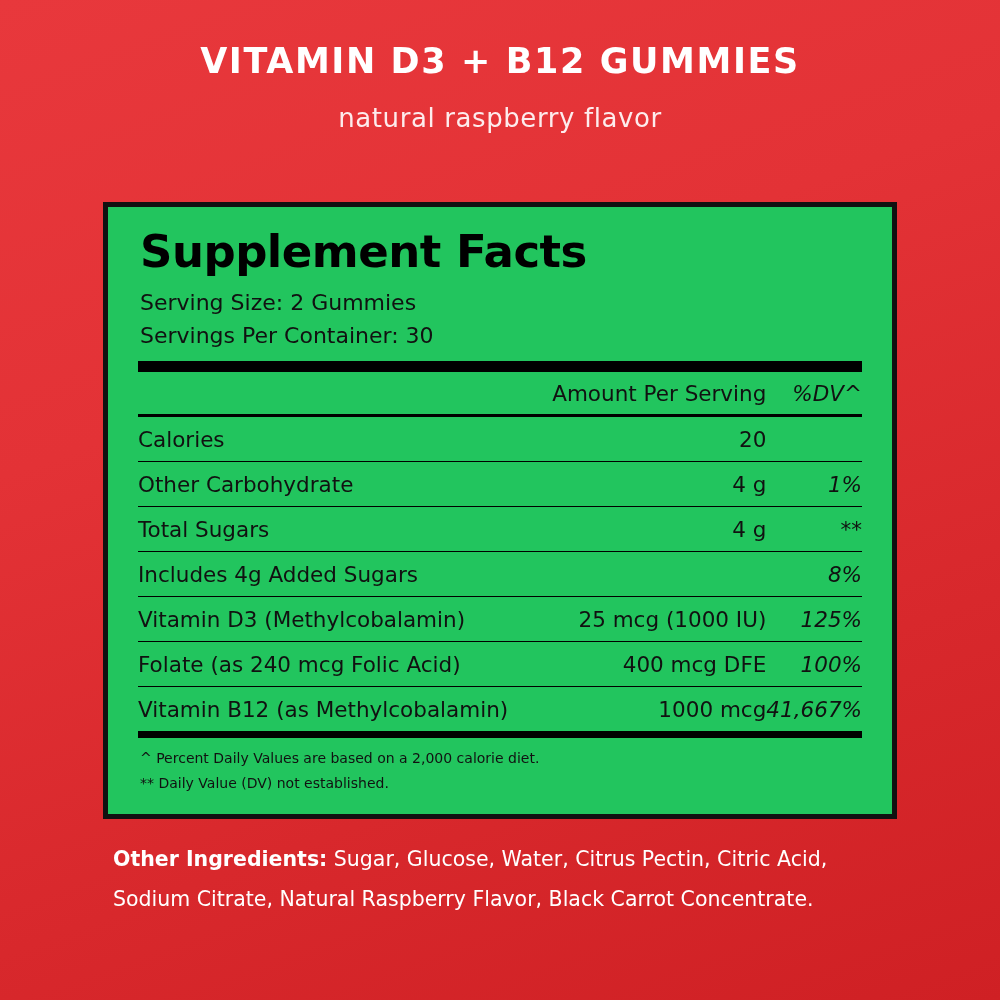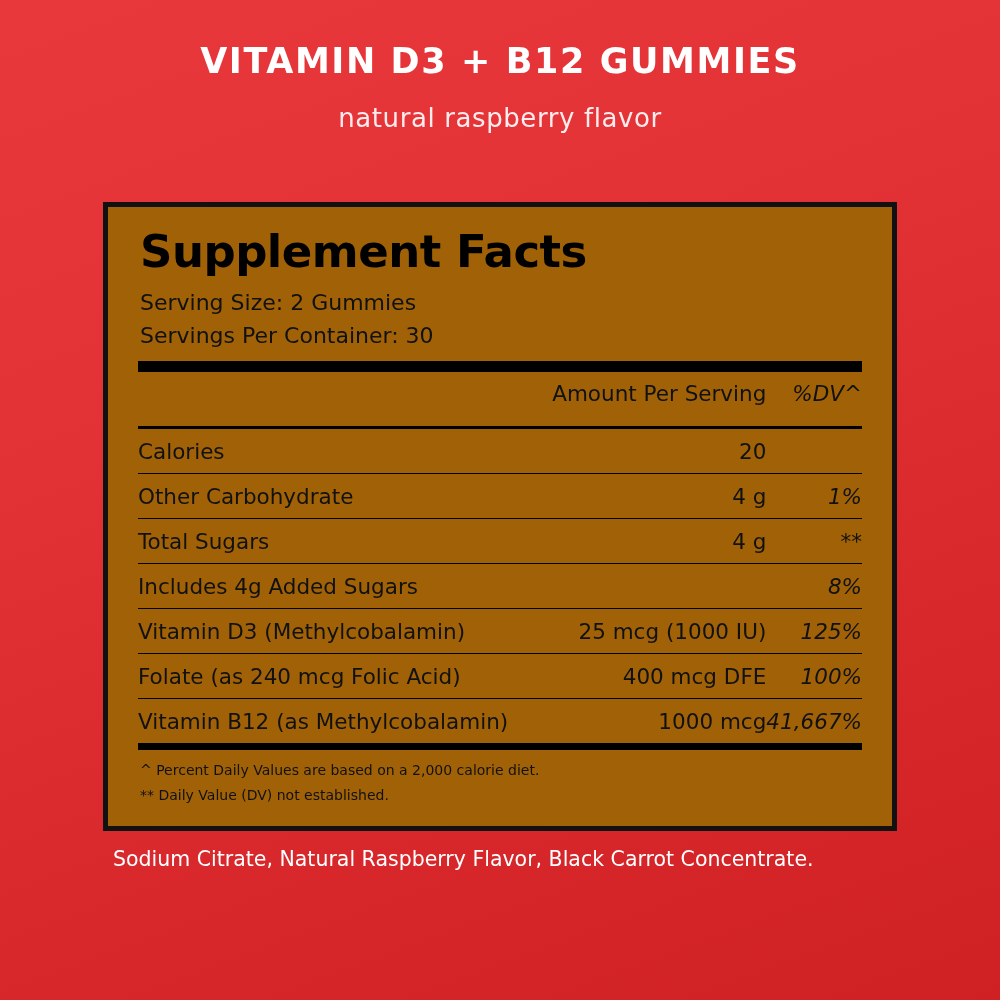--- a/index.html
+++ b/index.html
@@ -43,21 +43,21 @@
     margin: 23px 0 0 0;
     line-height: 1.1;
   }
 
   
   .facts-panel {
     position: absolute;
     left: 103px;
     top: 202px;
     width: 794px;
-    background: #a16207;
+    background: #22c55e;
     border: 5px solid #111111;
     box-sizing: border-box;
     padding: 16px 30px 18px 30px;
   }
   .facts-title {
     font-family: "DejaVu Sans", sans-serif;
     font-weight: bold;
     font-size: 45px;
     color: #000000;
     margin: 4px 0 10px 2px;
@@ -94,21 +94,21 @@
     white-space: nowrap;
   }
   table.facts .col-dv {
     text-align: right;
     white-space: nowrap;
     width: 92px;
     font-style: italic;
   }
   table.facts tr.hdr th {
     padding-top: 9px;
-    padding-bottom: 20px;
+    padding-bottom: 8px;
     font-weight: normal;
   }
   table.facts tr.row td {
     border-top: 1.5px solid #000000;
   }
   table.facts tr.hdr th {
     border-bottom: 3px solid #000000;
   }
   .indent1 { padding-left: 30px; }
   .indent2 { padding-left: 48px; }
@@ -201,16 +201,19 @@
     </tbody>
       </table>
 
     <hr class="bottom-rule">
 
     <div class="footnote">^ Percent Daily Values are based on a 2,000 calorie diet.</div>
     <div class="footnote">** Daily Value (DV) not established.</div>
   </div>
 
   <div class="other-ingredients">
+    <div>
+      <span class="oi-label">Other Ingredients:</span><span> Sugar, Glucose, Water, Citrus Pectin, Citric Acid,</span>
+    </div>
     <div>Sodium Citrate, Natural Raspberry Flavor, Black Carrot Concentrate.</div>
   </div>
 
 </div>
 
 </body></html>

